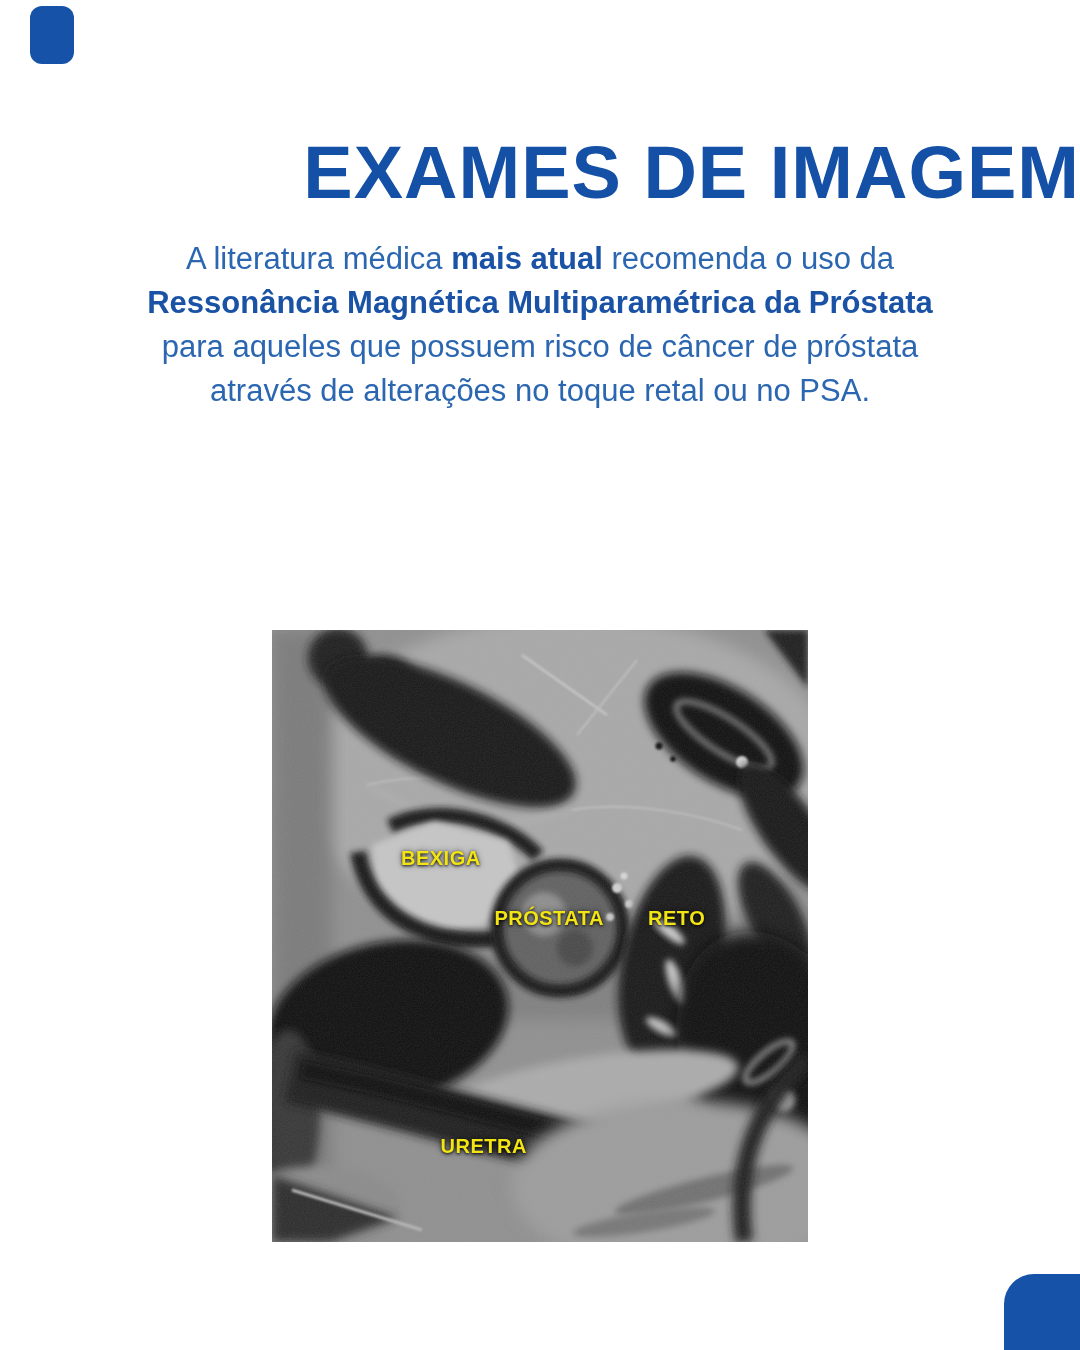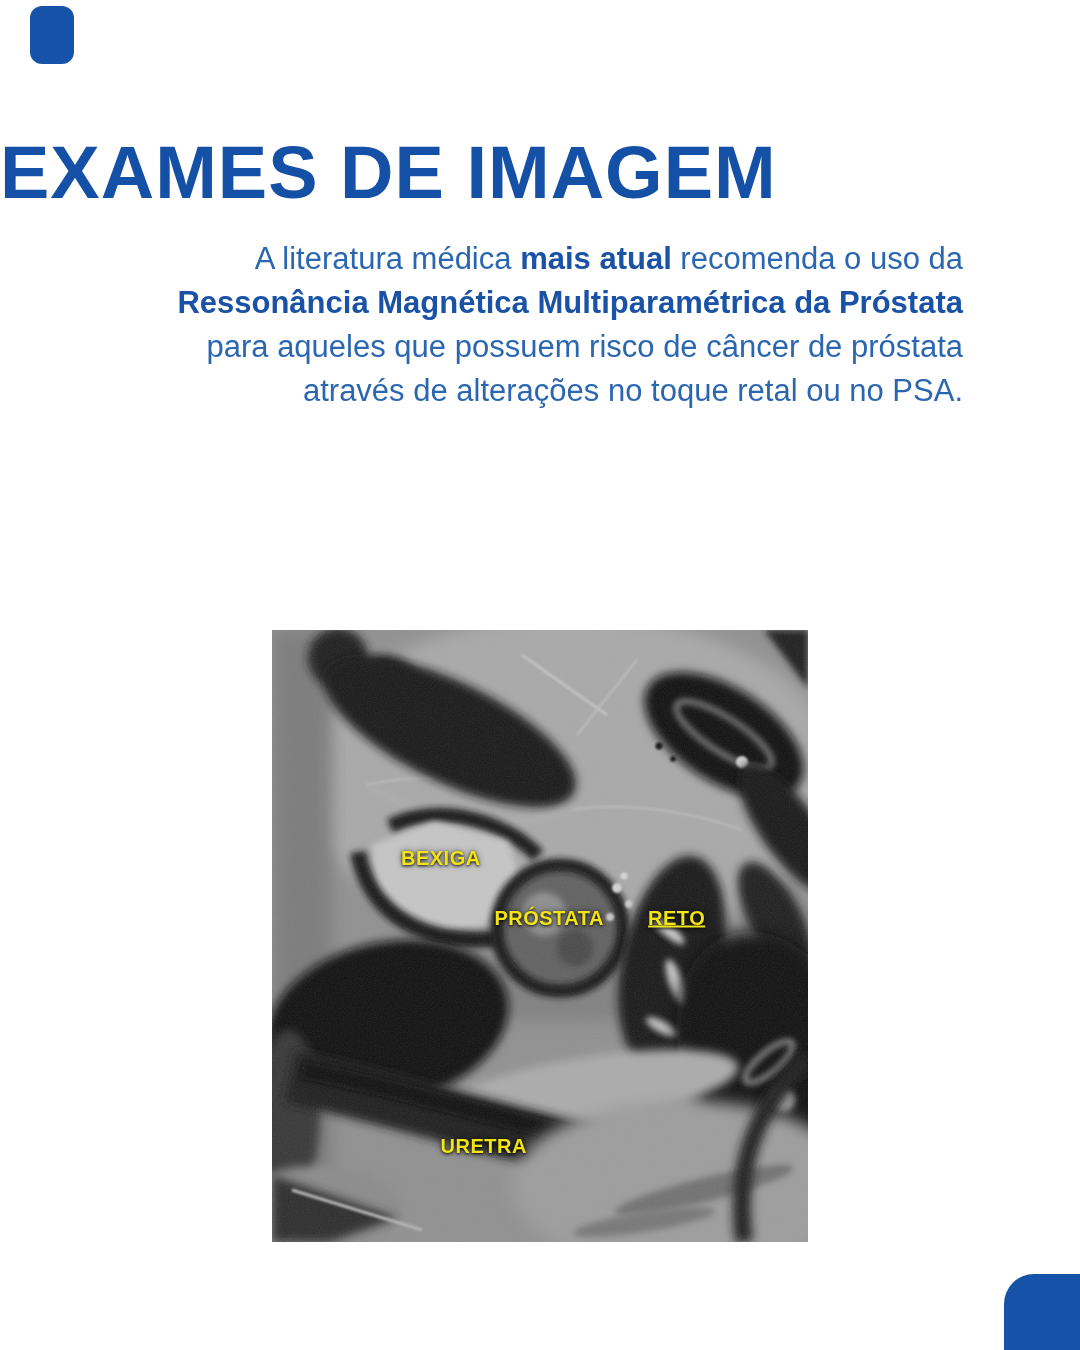--- a/index.html
+++ b/index.html
@@ -1,44 +1,44 @@
 <!DOCTYPE html>
 <html style="--titleBlue: #1450A6; --bodyBlue: #2B66B1; --bodyBoldBlue: #1A52A6; --labelYellow: #F3E414; --accentBlue: #1652A8;"><head>
 <meta charset="utf-8">
 <style>
   html,body{margin:0;padding:0;background:#ffffff;}
   .page{
     position:relative;width:1080px;height:1350px;background:#ffffff;
     overflow:hidden;font-family:"Liberation Sans",sans-serif;margin:0 auto;
   }
   .page-title{
-    position:absolute;top:80px;left:0;width:100%;text-align:left;
+    position:absolute;top:80px;left:0;width:100%;text-align:right;
     font-size:74px;font-weight:700;letter-spacing:1px;line-height:1.15;
     color:var(--titleBlue,#1450A6);
   }
   .para{
     position:absolute;left:50%;transform:translateX(-50%);width:846px;
-    text-align:right;font-size:31px;line-height:44px;
+    text-align:center;font-size:31px;line-height:44px;
     color:var(--bodyBlue,#2B66B1);font-weight:400;
   }
   .para .seg-bold{font-weight:700;color:var(--bodyBoldBlue,#1A52A6);}
   .para-1{top:206px;}
   .para-2{top:434px;}
 
   .mri{position:absolute;left:272px;top:630px;width:536px;height:612px;background:#8f8f8f;text-align:right;}
   .mri svg{display:block;width:100%;height:100%;}
   .mri-label{
     position:absolute;transform:translate(-50%,-50%);
     font-weight:700;font-size:20px;letter-spacing:.5px;white-space:nowrap;
     color:var(--labelYellow,#F3E414);
     text-shadow:0 1px 3px rgba(0,0,0,.9),0 0 6px rgba(0,0,0,.55);
   }
   .label-bexiga{left:31.5%;top:37.2%;}
   .label-prostata{left:50.6%;top:47.1%;padding-left:12px;}
-  .label-reto{left:75.5%;top:47.1%;text-decoration:underline;}
+  .label-reto{left:75.5%;top:47.1%;}
   .label-uretra{left:39.5%;top:77.8%;margin-top:40px;}
 
   .corner-accent-tl{
     position:absolute;left:30px;top:6px;width:44px;height:58px;
     border-radius:12px;background:var(--accentBlue,#1652A8);
   }
   .corner-accent-br{
     position:absolute;right:-42px;bottom:-42px;width:118px;height:118px;
     border-radius:30px;background:var(--accentBlue,#1652A8);
   }

